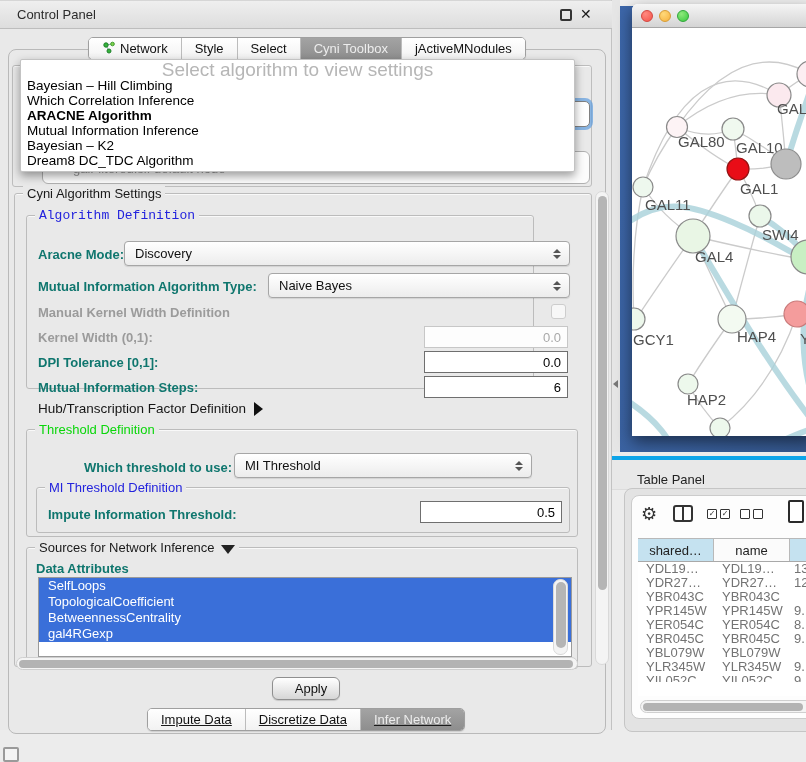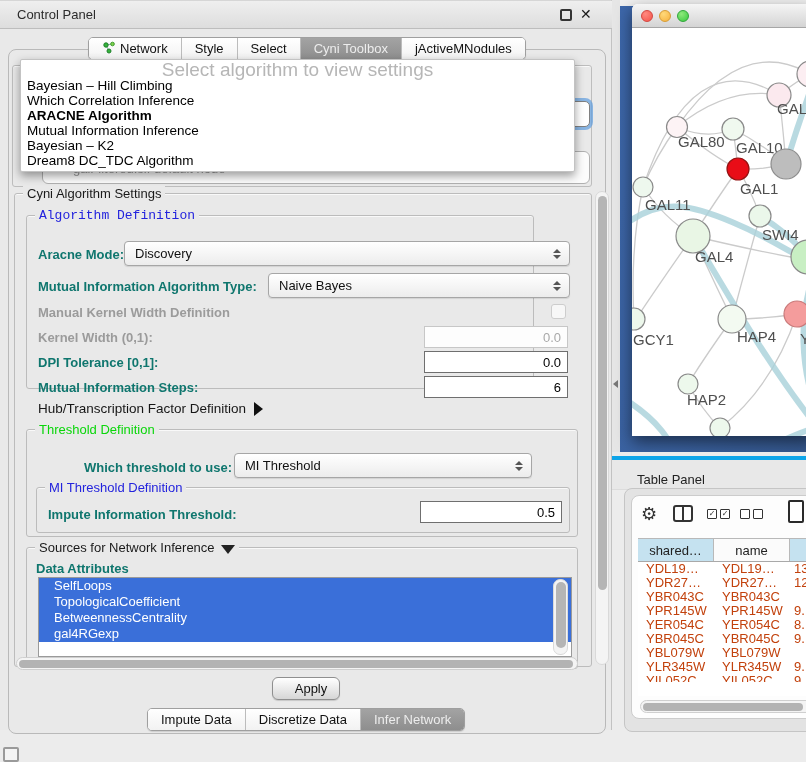--- a/index.html
+++ b/index.html
@@ -21,21 +21,21 @@
   .close-icon { left:580px; top:5px; font-size:14px; font-weight:bold; color:#1a1a1a; }
 
   
   .seg { display:flex; border:1px solid #9f9f9f; border-radius:5px; overflow:hidden;
     background:#fff; height:23px; box-shadow:0 1px 1px rgba(0,0,0,.12); }
   .seg .tab { display:flex; align-items:center; gap:5px; padding:0 13px; font-size:13px;
     color:#111; background:linear-gradient(#ffffff,#f2f2f2); border-left:1px solid #bcbcbc; white-space:nowrap;}
   .seg .tab:first-child { border-left:none; }
   .seg .tab.sel { background:linear-gradient(#a3a3a3,#8e8e8e); color:#ededed; }
   #top-tabs { left:88px; top:36px; z-index:20; }
-  #bottom-tabs { left:147px; top:707px; z-index:20; }
+  #bottom-tabs { left:147px; top:707px; z-index:20;text-decoration:underline; }
 
   
   #cp-box { left:8px; top:48px; width:598px; height:685px; border:1px solid #b9b9b9;
     border-radius:8px; background:#e9e9e9; }
 
   
   #ghost-group { left:12px; top:64px; width:580px; height:122px; border:1px solid #bdbdbd; border-radius:3px; }
   #ghost-combo-focus { left:360px; top:100px; width:230px; height:26px; border:1px solid #808080;
     border-radius:5px; background:#fff; box-shadow:0 0 0 3px rgba(94,156,222,.7); }
   #ghost-netcombo { left:42px; top:150px; width:548px; height:33px; border:1px solid #b0b0b0;
@@ -69,21 +69,21 @@
   .spin .up { border-bottom:4px solid #555; }
   .spin .dn { border-top:4px solid #555; }
 
   .field { border:1px solid #6f6f6f; background:#fff; height:22px; font-size:13px;
     text-align:right; padding:3px 6px 0 0; color:#000; }
   .field.dis { border-color:#c7c7c7; background:#fdfdfd; color:#a9a9a9; }
   .chk { width:15px; height:15px; border:1px solid #cdcdcd; border-radius:3px; background:#f7f7f7; }
 
   
   #attr-list { left:38px; top:576px; width:534px; height:80px; border:1px solid #9a9a9a; background:#fff; overflow:hidden;}
-  .list-item { height:16px; line-height:16px; padding-left:15px; font-size:13px; color:#fff; background:#3a6fd9; }
+  .list-item { height:16px; line-height:16px; padding-left:9px; font-size:13px; color:#fff; background:#3a6fd9; }
   .vthumb { position:absolute; background:#b5b5b5; border-radius:6px; }
   .vtrack { position:absolute; background:#f4f4f4; border:1px solid #d9d9d9; border-radius:7px; }
   .htrack { position:absolute; background:#f4f4f4; border:1px solid #cfcfcf; border-radius:7px; }
   .hthumb { position:absolute; background:#b3b3b3; border-radius:5px; }
 
   .btn { display:flex; align-items:center; justify-content:center;
     border:1px solid #8f8f8f; border-radius:6px; background:linear-gradient(#ffffff,#d6d6d6);
     font-size:13px; color:#111; box-shadow:0 1px 1px rgba(0,0,0,.15); }
 
   .tri-right { display:inline-block; width:0; height:0; border-top:7px solid transparent;
@@ -129,21 +129,21 @@
   .mini { width:10px; height:10px; border:1.5px solid #333; border-radius:1px; font-size:8px;
     font-weight:bold; line-height:8px; text-align:center; color:#333; background:#fff; }
   #icon-doc { left:156px; top:4px; width:16px; height:23px; border:2px solid #2a2a2a; border-radius:2px; background:#fff;}
 
   #tbl { left:6px; top:42px; width:200px; height:158px; overflow:hidden; background:#fff; }
   .thead { display:flex; height:24px; border-top:1px solid #b9b9b9; border-bottom:1px solid #a9a9a9; }
   .th { display:flex; align-items:center; justify-content:center; font-size:13px; color:#222;
     border-right:1px solid #b9b9b9; background:#fbfbfb; overflow:hidden; }
   .th.hl { background:#c5e2f0; }
   .trow { display:flex; height:14px; }
-  .td { font-size:13px; color:#c2410c; overflow:hidden; white-space:nowrap; padding-left:8px; line-height:14px;}
+  .td { font-size:13px; color:#737373; overflow:hidden; white-space:nowrap; padding-left:8px; line-height:14px;}
   .c1 { width:76px; } .c2 { width:76px; } .c3 { width:48px; padding-left:4px; }
 
   #bl-icon { left:3px; top:747px; width:16px; height:15px; border:2px solid #9a9a9a;
     border-radius:2px; background:#f4f4f4; }
 </style>
 </head>
 <body>
 
 <div id="screen">
 

